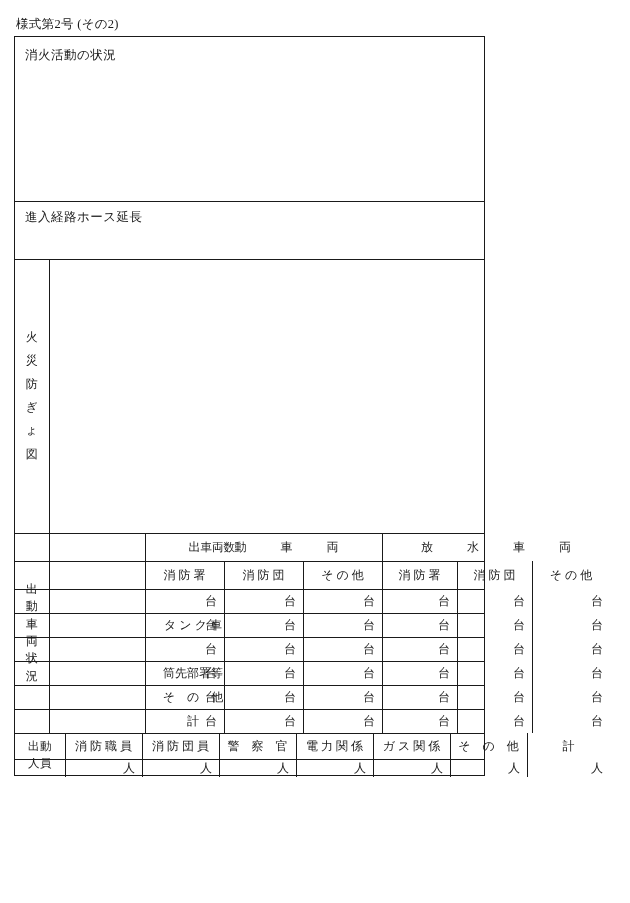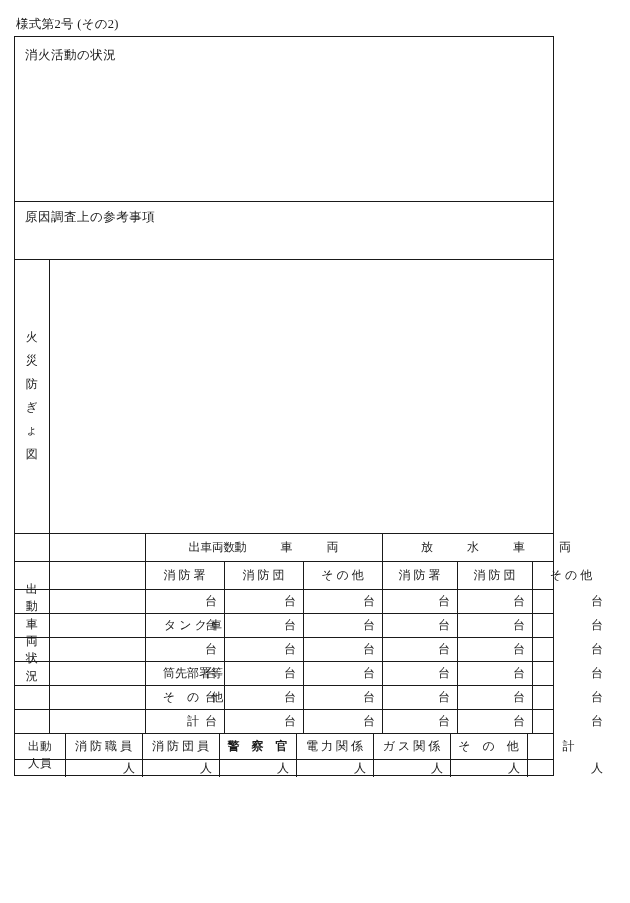--- a/index.html
+++ b/index.html
@@ -32,21 +32,21 @@
     letter-spacing: 0.3px;
     white-space: nowrap;
     text-align: center;
   }
 
   
   .frame {
     position: absolute;
     left: 14px;
     top: 36px;
-    width: 540px;
+    width: 471px;
     height: 740px;
     border: 1.6px solid #1a1a1a;
     box-sizing: border-box;
   }
 
   
   .hline {
     position: absolute;
     left: 0;
     width: 100%;
@@ -158,21 +158,21 @@
     <div class="vline" style="left:50px; top:696px; height:44px;"></div>
     <div class="vline" style="left:127px; top:696px; height:44px;"></div>
     <div class="vline" style="left:204px; top:696px; height:44px;"></div>
     <div class="vline" style="left:281px; top:696px; height:44px;"></div>
     <div class="vline" style="left:358px; top:696px; height:44px;"></div>
     <div class="vline" style="left:435px; top:696px; height:44px;"></div>
     <div class="vline" style="left:512px; top:696px; height:44px;"></div>
 
     <div class="block-label" style="left:10px; top:10px;">消火活動の状況</div>
 
-    <div class="block-label" style="left:10px; top:172px;">原因調査上の参考事項</div>
+    <div class="block-label" style="left:10px; top:172px;">進入経路ホース延長</div>
 
 
     <div class="vlabel" style="left:0px; top:222px; width:34px; height:274px;">
       <span>火</span>
       <span>災</span>
       <span>防</span>
       <span>ぎ</span>
       <span>ょ</span>
       <span>図</span>
     </div>
@@ -256,21 +256,21 @@
     <div class="cell r" style="left:442px; top:672px; width:75px; height:24px;">台</div>
     <div class="cell r" style="left:517px; top:672px; width:78px; height:24px;">台</div>
 
     <div class="vlabel tight" style="left:0px; top:696px; width:50px; height:44px; font-size:11.5px;">
       <span>出動</span>
       <span>人員</span>
     </div>
 
     <div class="cell c" style="left:50px;  top:696px; width:77px; height:26px;">消 防 職 員</div>
     <div class="cell c" style="left:127px; top:696px; width:77px; height:26px;">消 防 団 員</div>
-    <div class="cell c" style="left:204px; top:696px; width:77px; height:26px;font-weight:bold;">警　察　官</div>
+    <div class="cell c" style="left:204px; top:696px; width:77px; height:26px;">警　察　官</div>
     <div class="cell c" style="left:281px; top:696px; width:77px; height:26px;">電 力 関 係</div>
     <div class="cell c" style="left:358px; top:696px; width:77px; height:26px;">ガ ス 関 係</div>
     <div class="cell c" style="left:435px; top:696px; width:77px; height:26px;">そ　の　他</div>
     <div class="cell c" style="left:512px; top:696px; width:83px; height:26px;">計</div>
 
     <div class="cell r" style="left:50px;  top:722px; width:77px; height:18px;">人</div>
     <div class="cell r" style="left:127px; top:722px; width:77px; height:18px;">人</div>
     <div class="cell r" style="left:204px; top:722px; width:77px; height:18px;">人</div>
     <div class="cell r" style="left:281px; top:722px; width:77px; height:18px;">人</div>
     <div class="cell r" style="left:358px; top:722px; width:77px; height:18px;">人</div>

